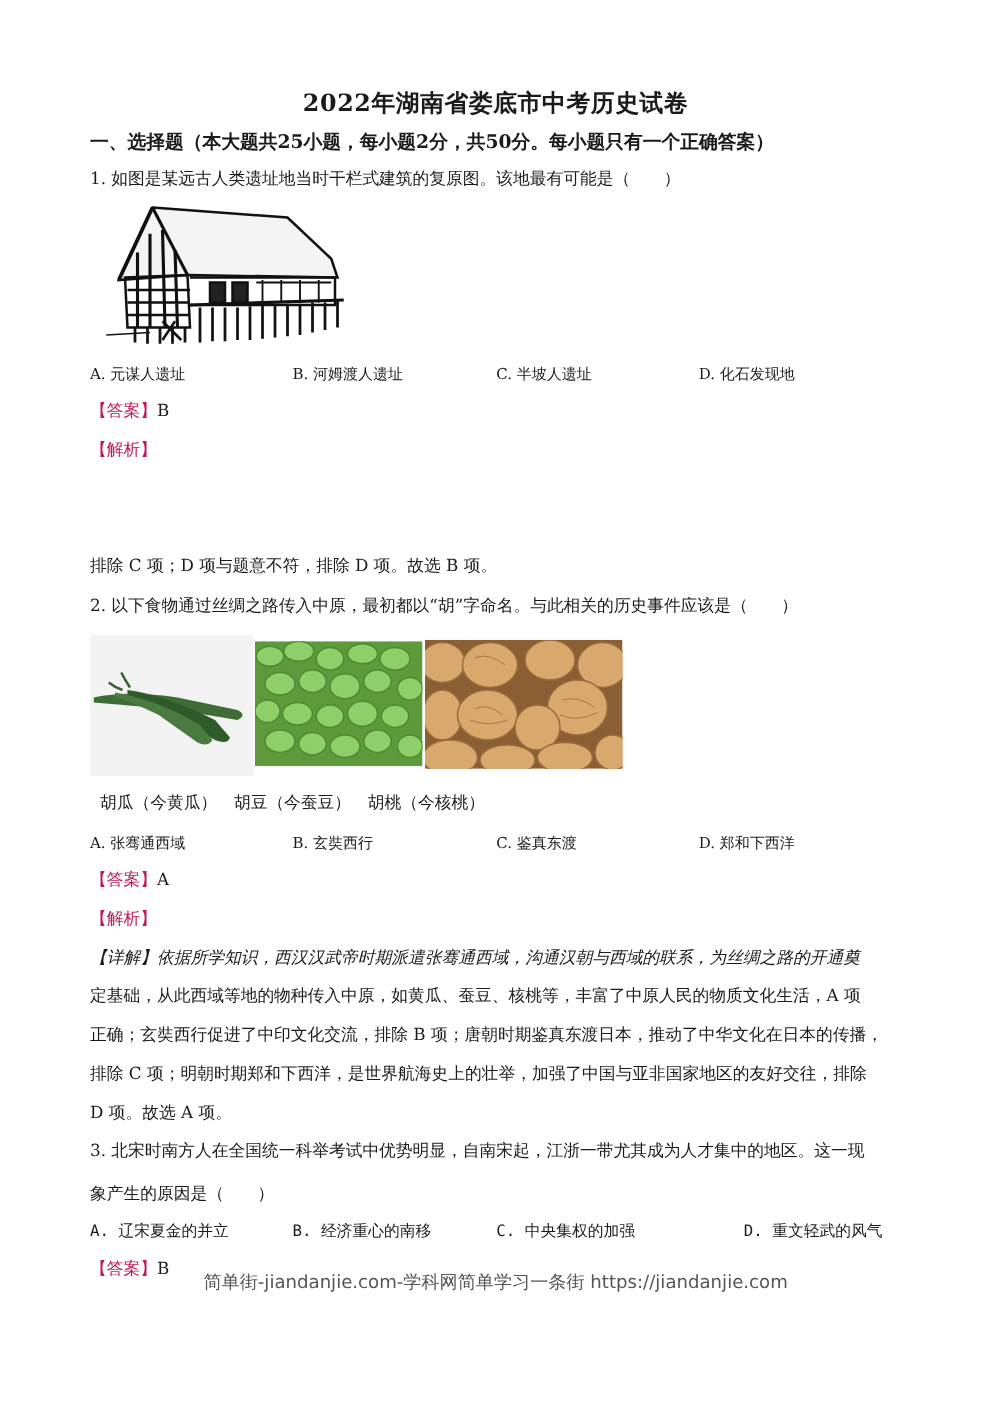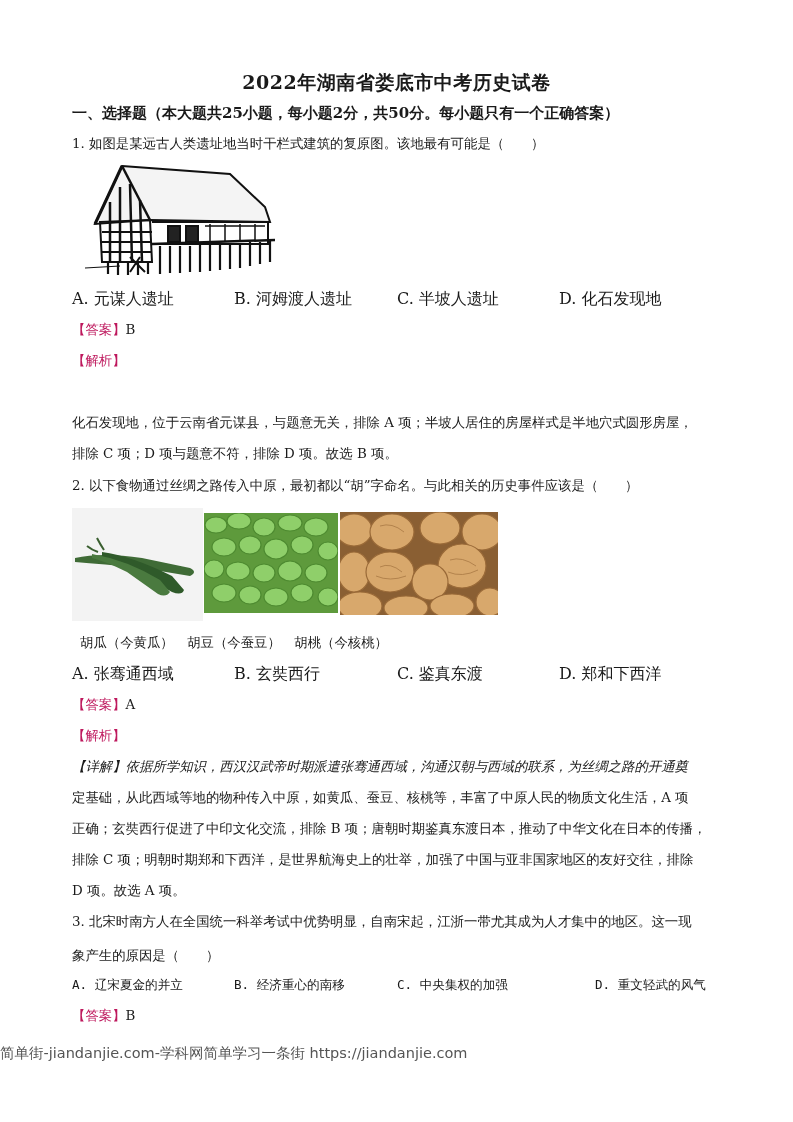--- a/index.html
+++ b/index.html
@@ -3,25 +3,25 @@
   <meta charset="utf-8">
   <style>
     html, body { margin: 0; padding: 0; background: #ffffff; }
     body { width: 793px; height: 1122px; position: relative; overflow: hidden;
            font-family: "DejaVu Serif", "Liberation Serif", serif; color: #1a1a1a; }
     .page { position: absolute; left: 0; top: 0; width: 679px; height: 1122px; }
     .title { position: absolute; left: 0; width: 793px; top: 70px; text-align: center;
              font-size: 19px; font-weight: bold; letter-spacing: 0.5px; }
     .section { position: absolute; left: 72px; top: 104px; font-size: 15px; font-weight: bold; }
     .line { position: absolute; left: 72px; font-size: 13.4px; white-space: nowrap; line-height: 20px; }
-    .opt { position: absolute; font-size: 16px; white-space: nowrap; line-height: 20px; }
+    .opt { position: absolute; font-size: 12px; white-space: nowrap; line-height: 20px; }
     .label-blue { color: #be185d; }
     .mono-opts .opt { font-family: "DejaVu Sans Mono", "Liberation Mono", monospace; font-size: 12.6px; }
     .fig { position: absolute; }
-    .footer { position: absolute; left: 0; width: 793px; top: 1044px; text-align: left;
+    .footer { position: absolute; left: 0; width: 793px; top: 1016px; text-align: center;
               font-family: "DejaVu Sans", "Liberation Sans", sans-serif; font-size: 14.5px; color: #555; }
   </style>
 </head>
 <body>
 
 <div class="page">
 
   <div class="title">2022年湖南省娄底市中考历史试卷</div>
   <div class="section">一、选择题（本大题共25小题，每小题2分，共50分。每小题只有一个正确答案）</div>
 
@@ -64,21 +64,20 @@
     <div class="opt" style="left:559px; top:289px;">D. 化石发现地</div>
   </div>
 
   <div class="line" style="top:320px;">
     <span class="label-blue">【答案】</span><span>B</span>
   </div>
   <div class="line" style="top:351px;">
     <span class="label-blue">【解析】</span>
   </div>
 
-  <div class="line" style="top:413px;">化石发现地，位于云南省元谋县，与题意无关，排除 A 项；半坡人居住的房屋样式是半地穴式圆形房屋，</div>
   <div class="line" style="top:444px;">排除 C 项；D 项与题意不符，排除 D 项。故选 B 项。</div>
 
   <div class="line" style="top:476px;">
     <span>2.</span>
     <span>以下食物通过丝绸之路传入中原，最初都以“胡”字命名。与此相关的历史事件应该是（　　）</span>
   </div>
 
   <svg class="fig" style="left:72px; top:508px;" width="131" height="113" viewBox="0 0 131 113">
     <rect x="0" y="0" width="131" height="113" fill="#f3f3f3"></rect>
     <path d="M3 50 Q30 44 70 50 L118 60 Q126 64 118 68 L70 60 Q30 56 3 54 Z" fill="#3f6b36"></path>

